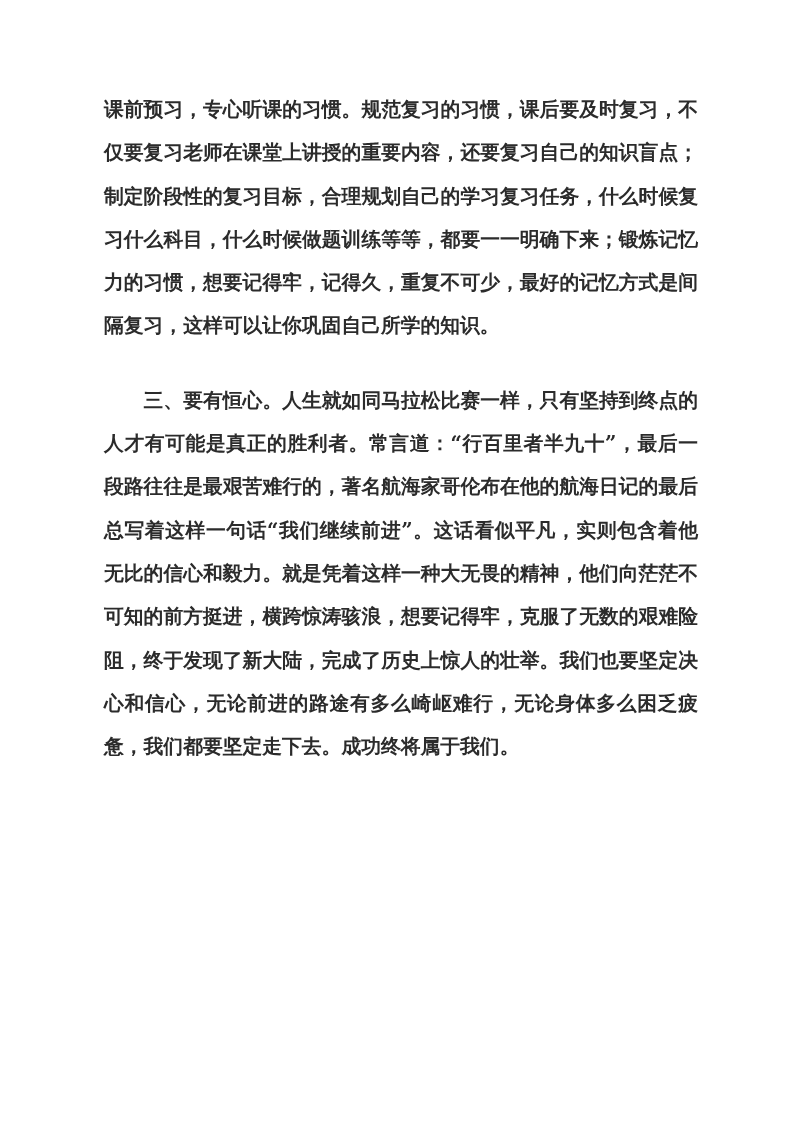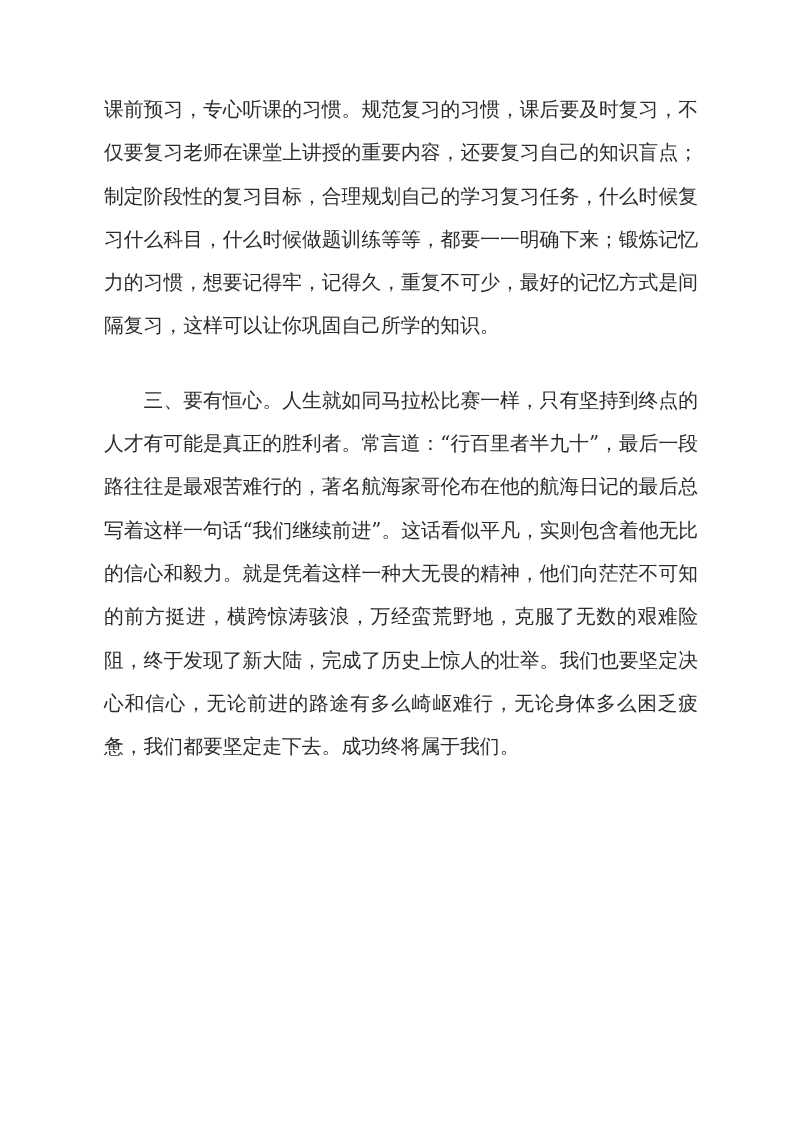--- a/index.html
+++ b/index.html
@@ -12,34 +12,35 @@
     height: 1122px;
     overflow: hidden;
     font-family: "DejaVu Serif", "Liberation Serif", serif;
   }
   .page {
     box-sizing: border-box;
     width: 793px;
     height: 1122px;
     background: #ffffff;
     padding: 88px 95px 0 104px;
+    font-weight: bold;
   }
   .doc-paragraph {
     margin: 0 0 31px 0;
     font-size: 19.8px;
     line-height: 43.3px;
     color: #2b2b2b;
     text-align: justify;
     text-justify: inter-ideograph;
     letter-spacing: 0;
     word-break: break-all;
   }
   .doc-paragraph.indent {
     text-indent: 2em;
   }
 </style>
 </head>
 <body>
 
 <div class="page">
   <p class="doc-paragraph">课前预习，专心听课的习惯。规范复习的习惯，课后要及时复习，不仅要复习老师在课堂上讲授的重要内容，还要复习自己的知识盲点；制定阶段性的复习目标，合理规划自己的学习复习任务，什么时候复习什么科目，什么时候做题训练等等，都要一一明确下来；锻炼记忆力的习惯，想要记得牢，记得久，重复不可少，最好的记忆方式是间隔复习，这样可以让你巩固自己所学的知识。</p>
-  <p class="doc-paragraph indent">三、要有恒心。人生就如同马拉松比赛一样，只有坚持到终点的人才有可能是真正的胜利者。常言道：“行百里者半九十”，最后一段路往往是最艰苦难行的，著名航海家哥伦布在他的航海日记的最后总写着这样一句话“我们继续前进”。这话看似平凡，实则包含着他无比的信心和毅力。就是凭着这样一种大无畏的精神，他们向茫茫不可知的前方挺进，横跨惊涛骇浪，万经蛮荒野地，克服了无数的艰难险阻，终于发现了新大陆，完成了历史上惊人的壮举。我们也要坚定决心和信心，无论前进的路途有多么崎岖难行，无论身体多么困乏疲惫，我们都要坚定走下去。成功终将属于我们。</p>
+  <p class="doc-paragraph indent">三、要有恒心。人生就如同马拉松比赛一样，只有坚持到终点的人才有可能是真正的胜利者。常言道：“行百里者半九十”，最后一段路往往是最艰苦难行的，著名航海家哥伦布在他的航海日记的最后总写着这样一句话“我们继续前进”。这话看似平凡，实则包含着他无比的信心和毅力。就是凭着这样一种大无畏的精神，他们向茫茫不可知的前方挺进，横跨惊涛骇浪，想要记得牢，克服了无数的艰难险阻，终于发现了新大陆，完成了历史上惊人的壮举。我们也要坚定决心和信心，无论前进的路途有多么崎岖难行，无论身体多么困乏疲惫，我们都要坚定走下去。成功终将属于我们。</p>
 </div>
 
 </body></html>

